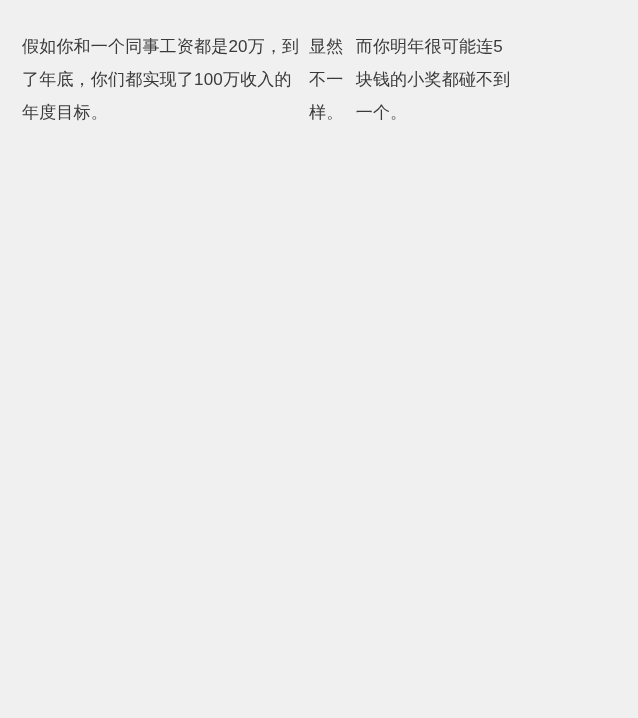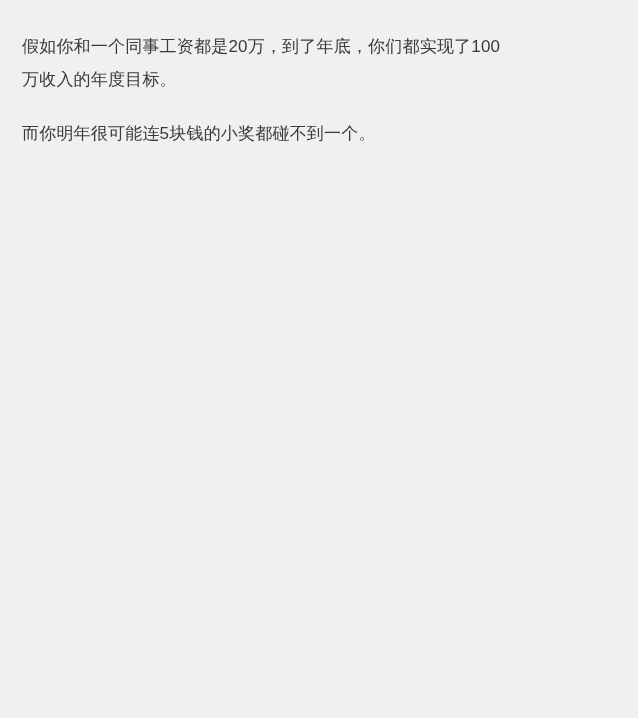--- a/index.html
+++ b/index.html
@@ -12,34 +12,35 @@
     background: #f0f0f0;
     font-family: "Liberation Sans", sans-serif;
   }
   .page {
     width: 544px;
     height: 718px;
     box-sizing: border-box;
     background: #f0f0f0;
     padding: 30px 28px 20px 22px;
     display: flex;
-    flex-direction: column;
+    flex-direction: row;
   }
   .para {
     color: #3a3a3a;
     font-size: 17px;
     line-height: 33px;
     letter-spacing: 0.2px;
     margin: 0 0 21px 0;
     text-align: left;
     word-break: break-all;
   }
   .para:last-child {
     margin-bottom: 0;
   }
 </style>
 </head>
 <body>
 
 <div class="page">
   <p class="para">假如你和一个同事工资都是20万，到了年底，你们都实现了100万收入的年度目标。</p>
+  <p class="para">显然不一样。</p>
   <p class="para">而你明年很可能连5块钱的小奖都碰不到一个。</p>
 </div>
 
 </body></html>

